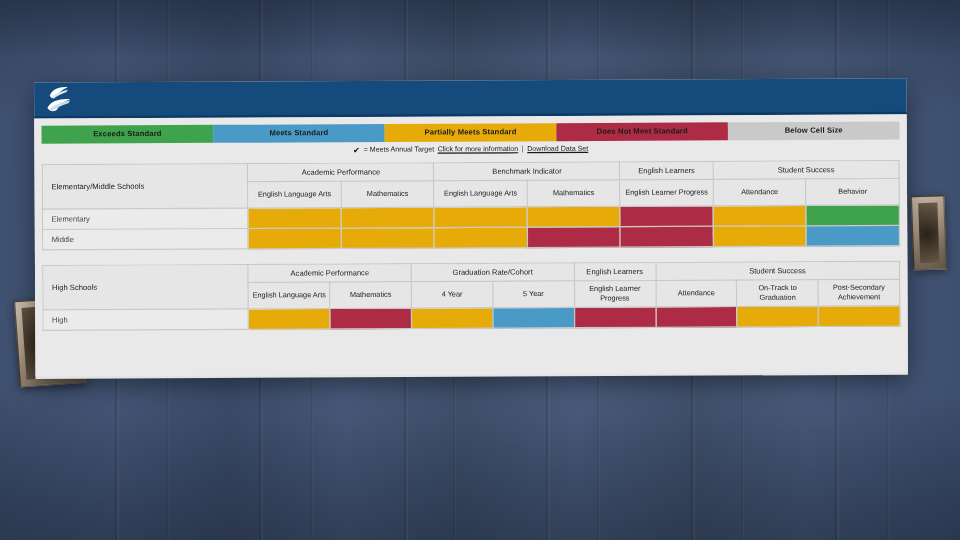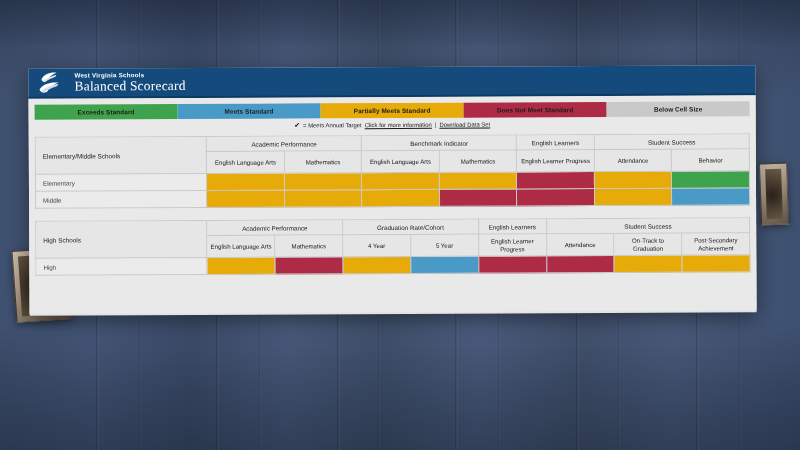--- a/index.html
+++ b/index.html
@@ -151,24 +151,20 @@
 
 <div id="panel">
 
   <div class="brandbar">
     <svg class="logo" viewBox="0 0 56 48">
       <path d="M6 18 C10 6, 26 2, 36 4 C26 8, 20 14, 16 20 C12 24, 8 22, 6 18 Z" fill="#ffffff"></path>
       <path d="M10 20 C18 14, 28 10, 36 8 L34 12 C26 15, 18 19, 12 23 Z" fill="#d7e3ee"></path>
       <path d="M2 38 C8 26, 26 22, 40 24 C28 28, 22 34, 18 41 C13 46, 5 44, 2 38 Z" fill="#ffffff"></path>
       <path d="M6 40 C16 32, 28 28, 40 26 L37 31 C27 34, 16 39, 9 44 Z" fill="#cdddea"></path>
     </svg>
-    <div class="brandtext">
-      <span class="brand-top">West Virginia Schools</span>
-      <span class="brand-main">Balanced Scorecard</span>
-    </div>
   </div>
 
   <div class="body">
 
     <div class="legend" id="legend-bar">
         <div style="background: rgb(63, 163, 77);">Exceeds Standard</div>
         <div style="background: rgb(74, 154, 200);">Meets Standard</div>
         <div style="background: rgb(230, 171, 9);">Partially Meets Standard</div>
         <div style="background: rgb(173, 43, 69);">Does Not Meet Standard</div>
         <div style="background: rgb(201, 201, 201);">Below Cell Size</div>

